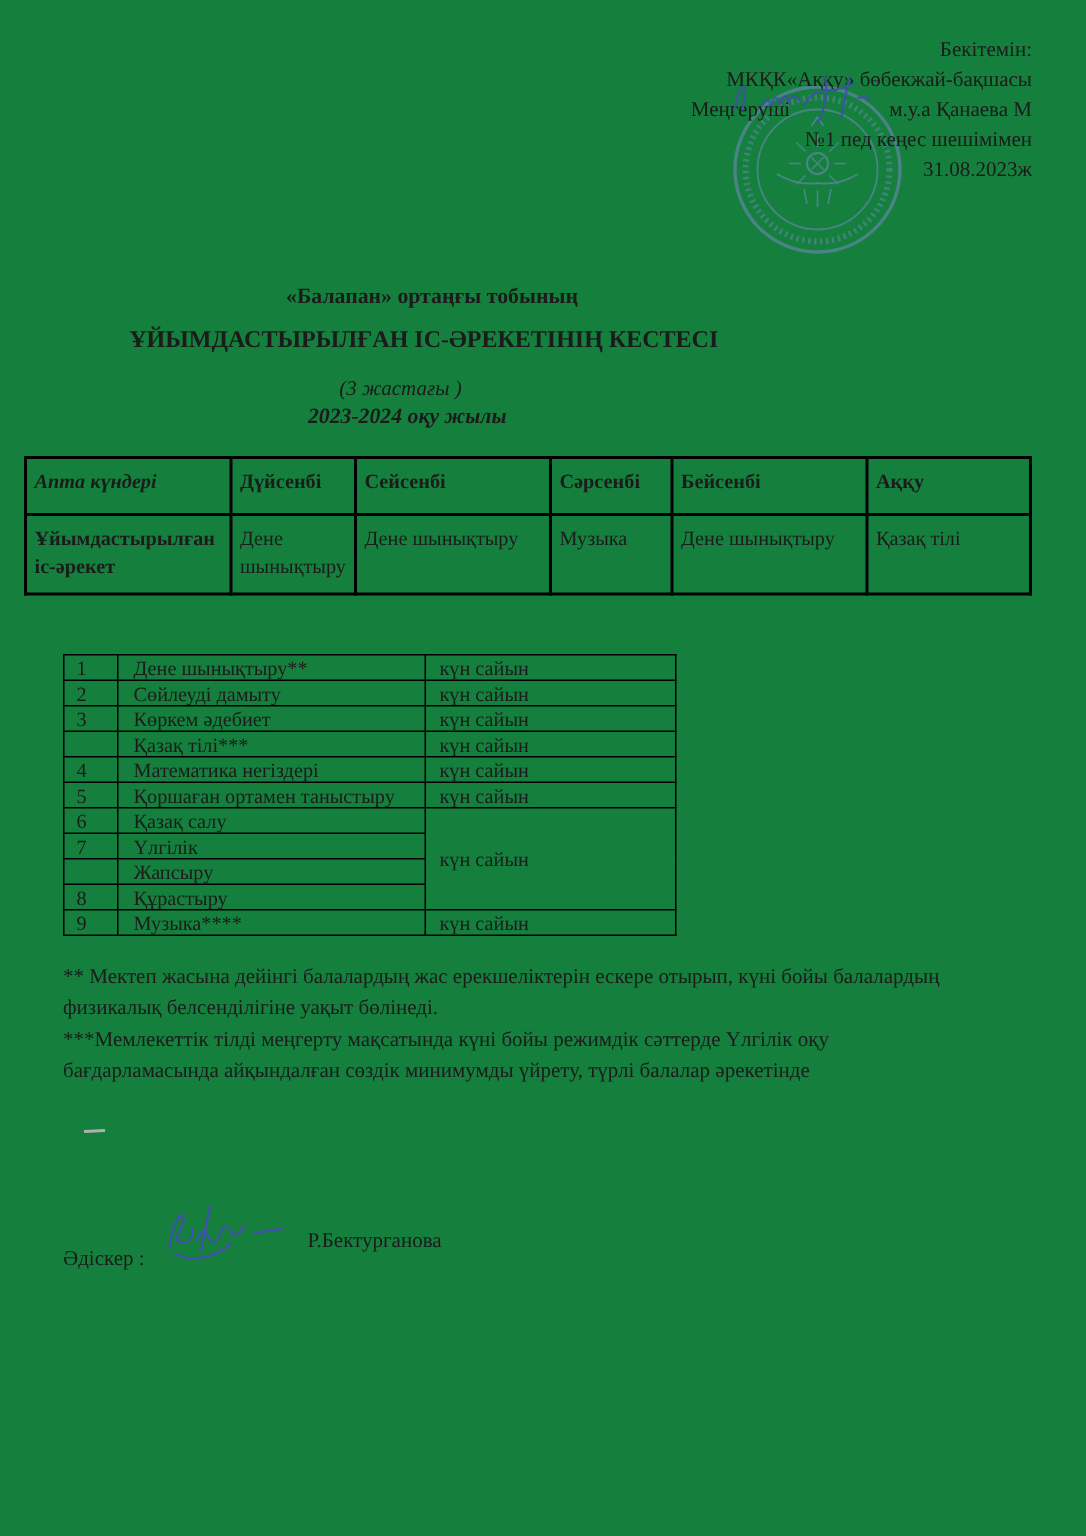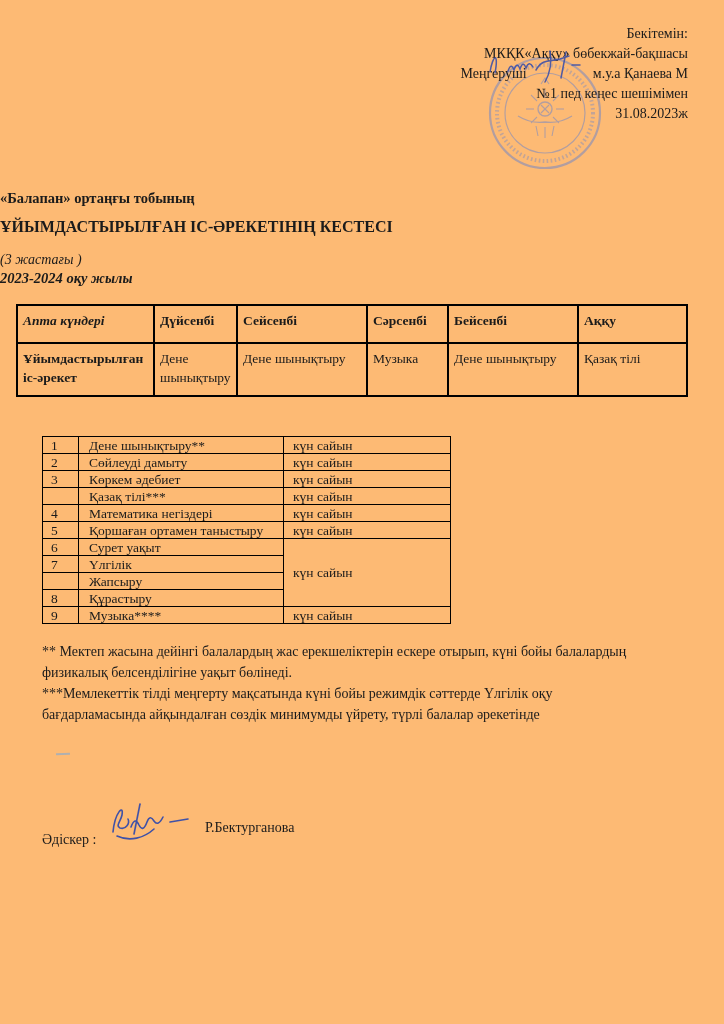--- a/index.html
+++ b/index.html
@@ -1,33 +1,33 @@
 <!DOCTYPE html>
 <html><head>
 <meta charset="utf-8">
 <style>
   html,body { margin:0; padding:0; background:#e8e8e8; }
   .page {
     position:relative; width:724px; height:1024px; margin:0 auto;
-    background:#fdba74; overflow:hidden;
+    background:#15803d; overflow:hidden;
     font-family:"Liberation Serif","DejaVu Serif",serif;
     color:#1b1b1b;
   }
   
   .approval {
     position:absolute; top:24px; right:36px; width:420px;
     text-align:right; font-size:14px; line-height:20px; z-index:2;
   }
   .approval .line { white-space:nowrap; }
   .sig-gap { display:inline-block; width:66px; }
   
   .stamp { position:absolute; left:486px; top:54px; z-index:1; }
   .header-sig { position:absolute; left:484px; top:46px; z-index:3; }
   
-  .title-line { position:absolute; left:0; width:592px; }
+  .title-line { position:absolute; left:0; width:592px; text-align:center; }
   .t-group { top:190px; font-size:14.5px; font-weight:bold; padding-right:16px; box-sizing:border-box; }
   .t-main  { top:218px; font-size:16px;  font-weight:bold; padding-right:27px; box-sizing:border-box; }
   .t-age   { top:252px; font-size:14px;  font-weight:normal; font-style:italic; padding-right:58px; box-sizing:border-box; }
   .t-year  { top:270px; font-size:14.5px; font-weight:bold; font-style:italic; padding-right:49px; box-sizing:border-box; }
   
   table { border-collapse:collapse; table-layout:fixed; }
   .week-table { position:absolute; left:16px; top:304px; width:670px; }
   .week-table td {
     border:2px solid #000; vertical-align:top; font-size:13.5px;
     padding:5px 5px 2px 5px; line-height:19px; overflow:hidden;
@@ -168,21 +168,21 @@
       <td class="subj">Математика негіздері</td>
       <td class="freq">күн сайын</td>
     </tr>
     <tr>
       <td>5</td>
       <td class="subj">Қоршаған ортамен таныстыру</td>
       <td class="freq">күн сайын</td>
     </tr>
     <tr>
       <td>6</td>
-      <td class="subj">Сурет уақыт</td>
+      <td class="subj">Қазақ салу</td>
       <td class="freq" rowspan="4">күн сайын</td>
     </tr>
     <tr>
       <td>7</td>
       <td class="subj">Үлгілік</td>
     </tr>
     <tr>
       <td></td>
       <td class="subj">Жапсыру</td>
     </tr>

